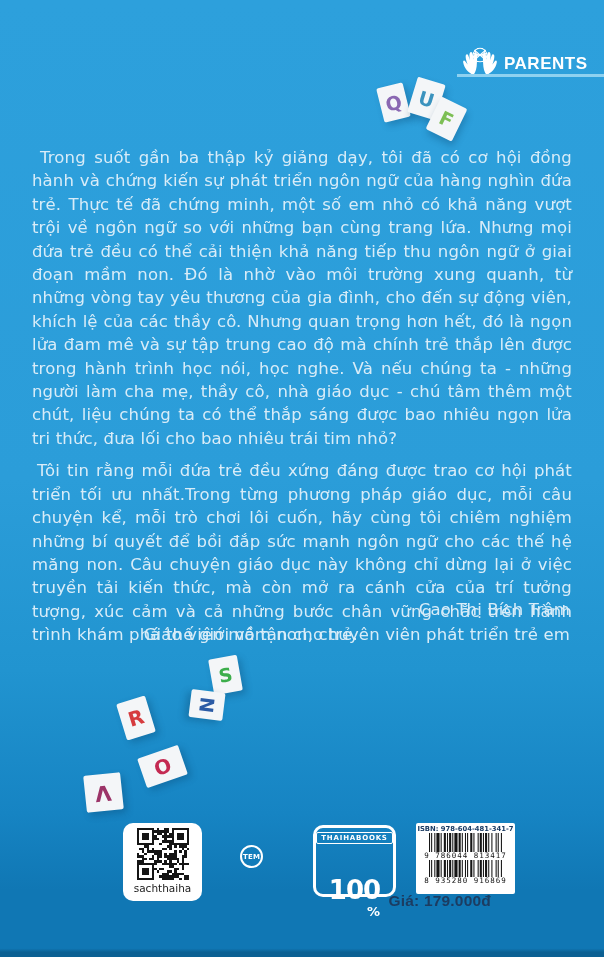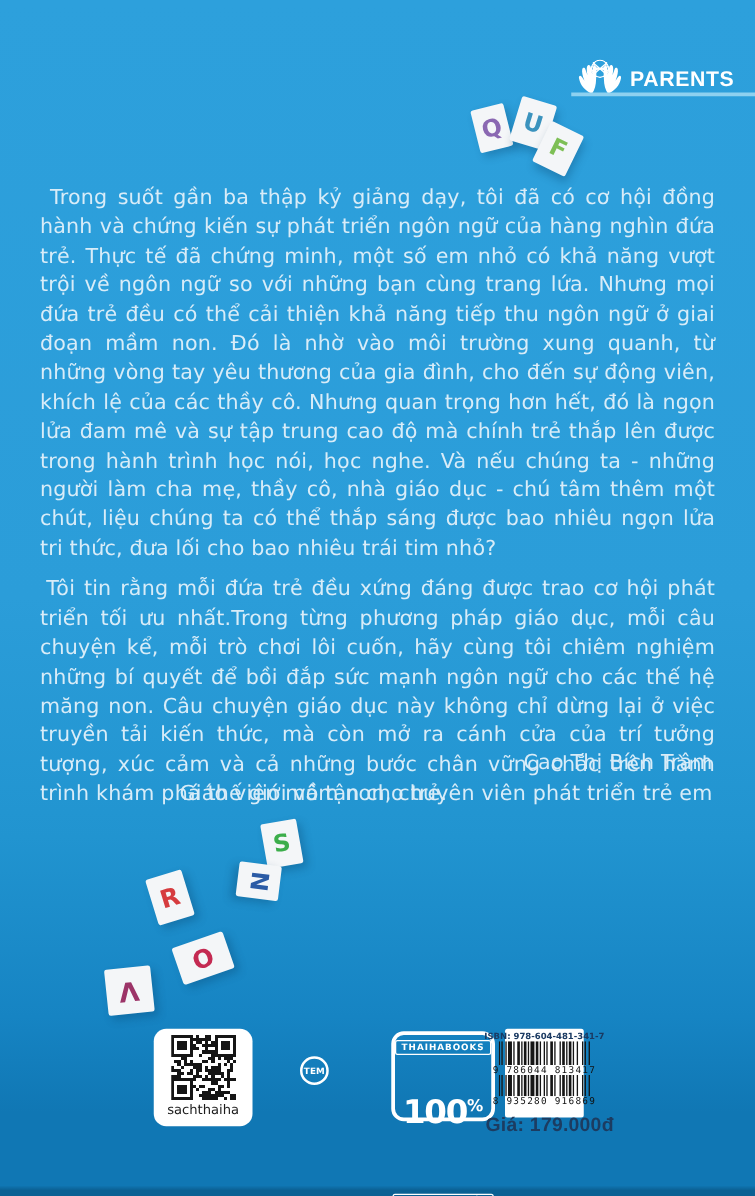--- a/index.html
+++ b/index.html
@@ -70,29 +70,29 @@
   .badge {
     position:absolute; left:313px; top:825px; width:83px; height:72px;
     border:3px solid #fff; border-radius:10px; color:#fff;
     display:flex; flex-direction:column; align-items:center;
     justify-content:space-between; padding:4px 3px 4px;gap:33px;
   }
   .badge-publisher {
     font-size:7px; font-weight:bold; letter-spacing:.8px;
     border:1px solid #fff; border-radius:2px; padding:1px 4px; white-space:nowrap;
   }
-  .badge-percent { font-size:26px; font-weight:bold; line-height:26px; display:flex; align-items:flex-start; letter-spacing:-1px; }
+  .badge-percent { font-size:26px; font-weight:bold; line-height:26px; display:flex; align-items:flex-end; letter-spacing:-1px;flex-direction:column; }
   .badge-percent .sign { font-size:13px; line-height:18px; letter-spacing:0; }
   .badge-tagline {
     font-size:7px; font-weight:bold; letter-spacing:1.1px;
     border:1px solid #fff; border-radius:2px; padding:1.5px 3px; white-space:nowrap;margin-top:19px;
   }
 
   .barcode-box {
-    position:absolute; left:404px; top:823px; width:63px; height:71px;
+    position:absolute; left:416px; top:823px; width:99px; height:71px;
     background:#fff; border-radius:2px; display:flex; flex-direction:column;
     align-items:center; padding:2px 3px 1px;
   }
   .isbn { font-size:6.8px; color:#1a3a62; font-weight:bold; white-space:nowrap; }
   .bars { width:74px; }
   .bars svg { display:block; width:74px; }
   .barcode-digits {
     font-size:7.5px; color:#111; letter-spacing:1px; line-height:8px;
     font-family:"DejaVu Sans Mono", monospace; white-space:nowrap;
   }

